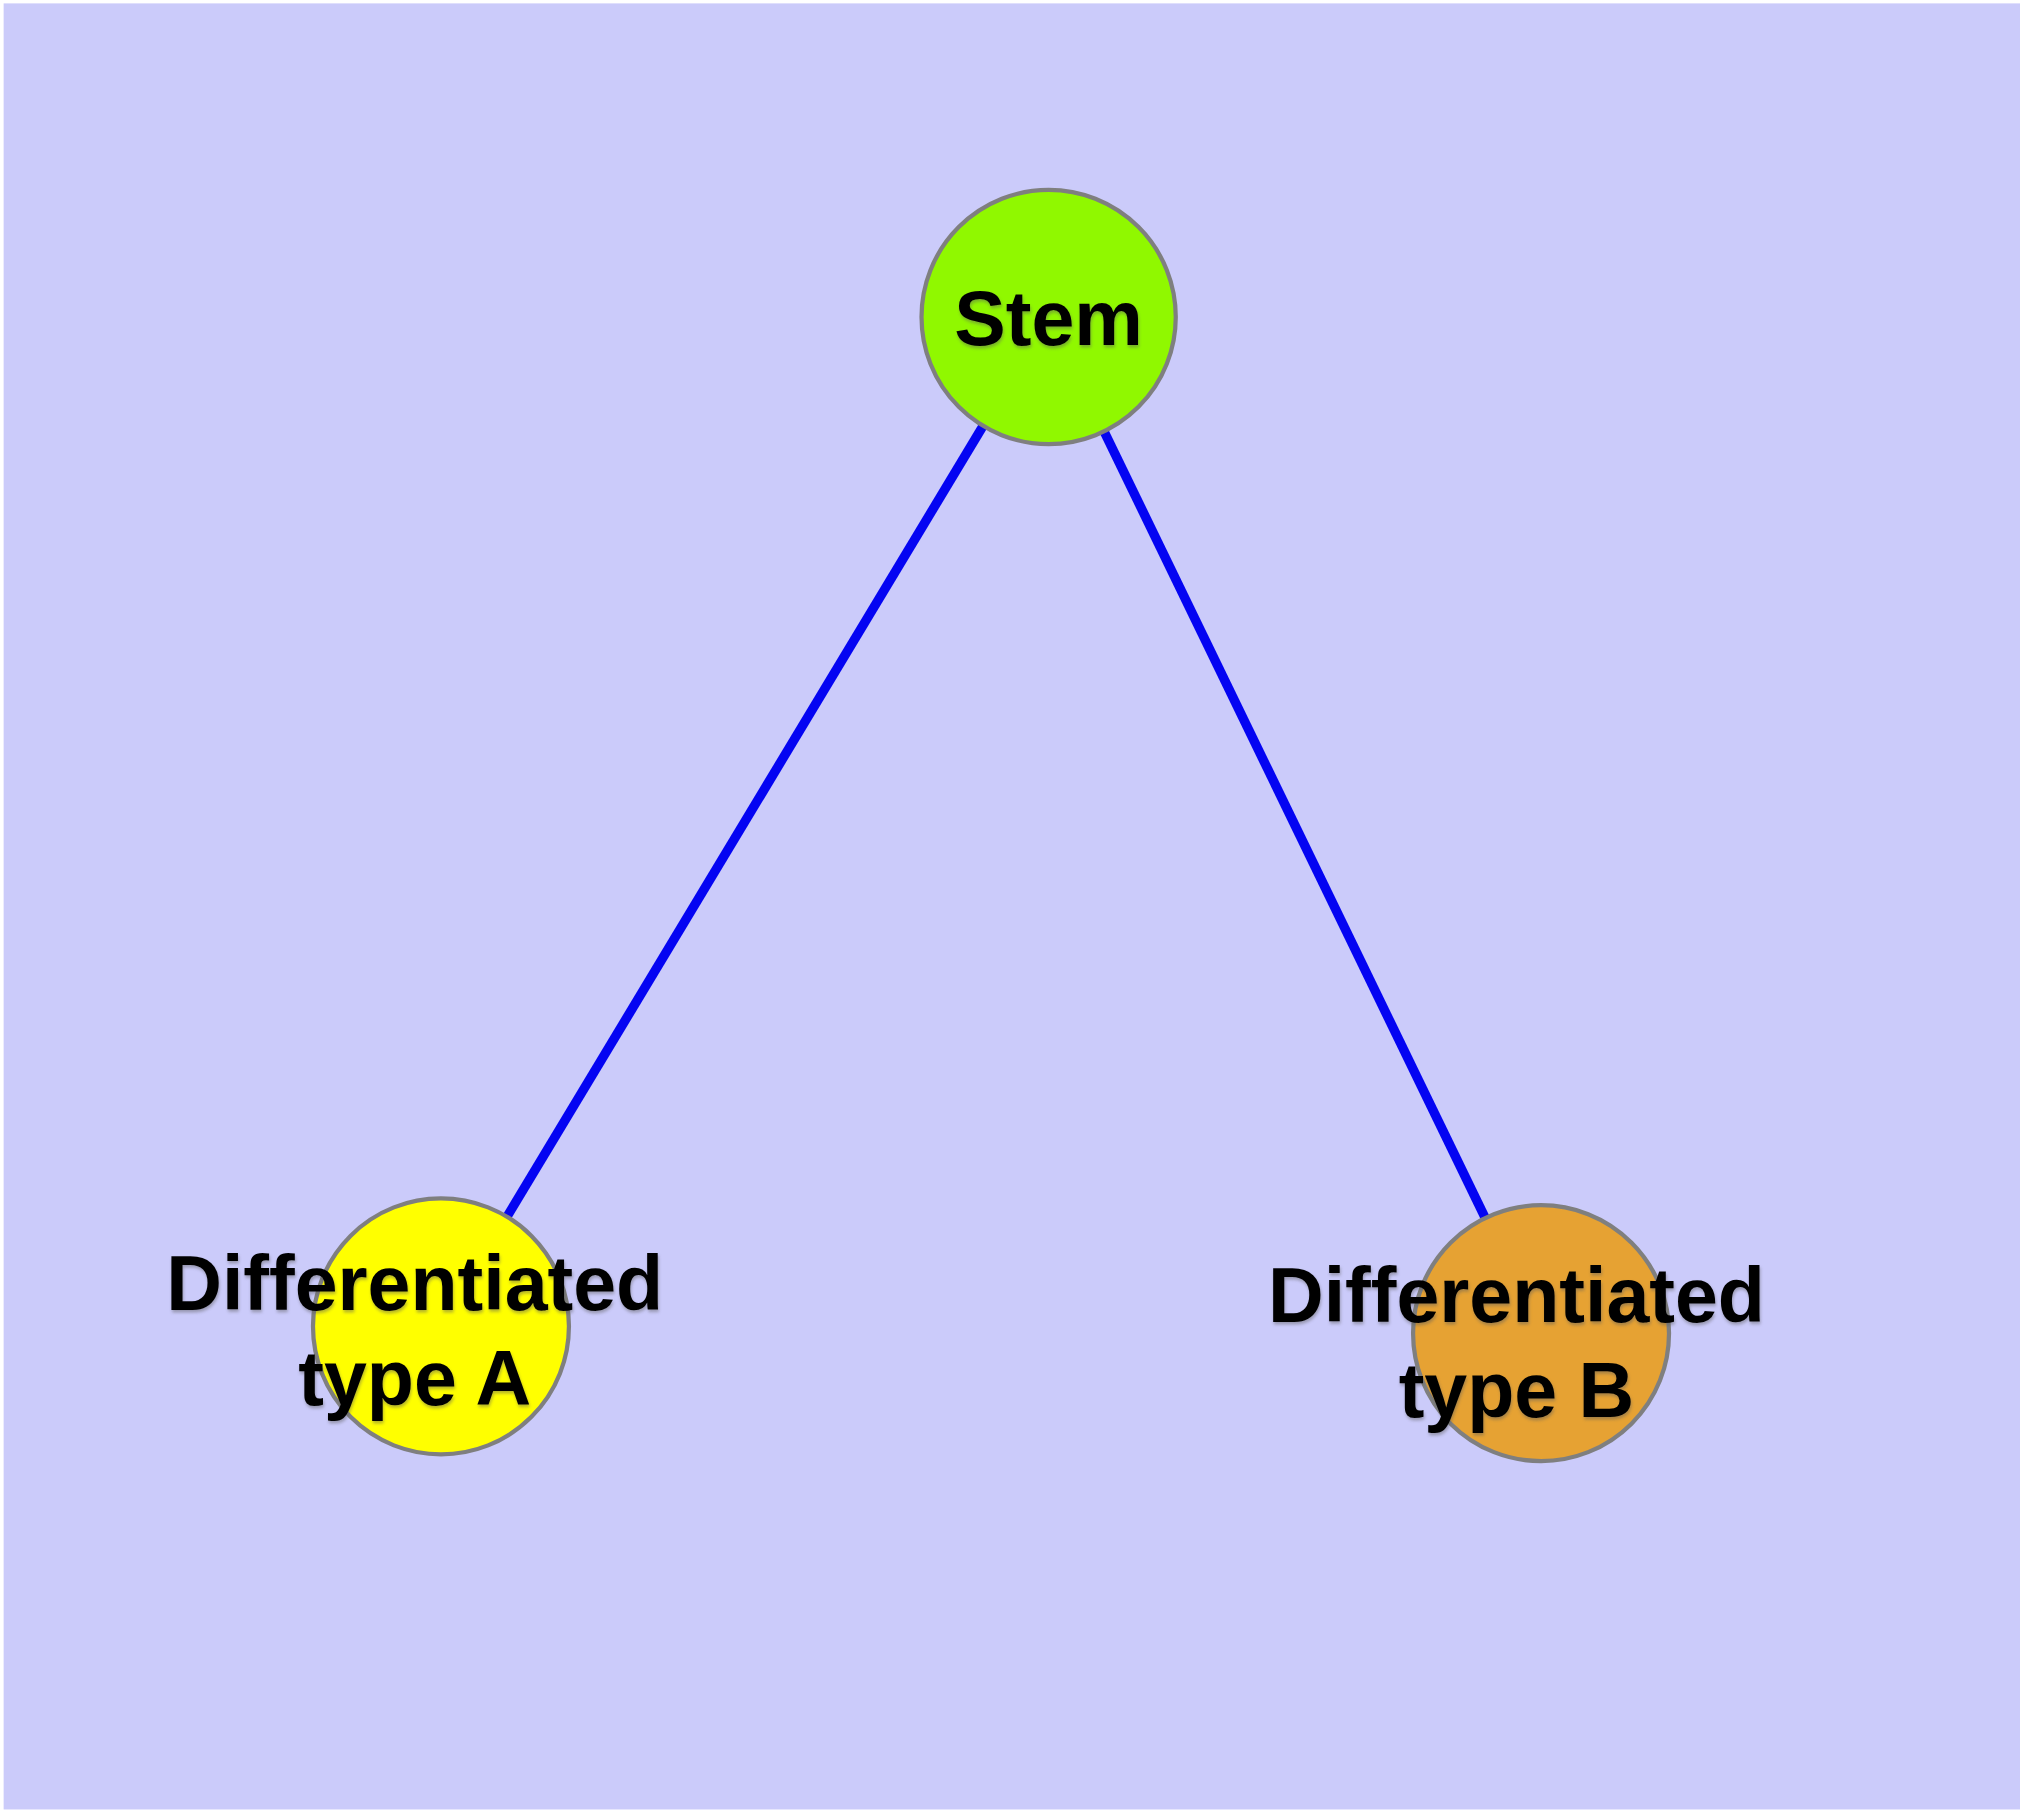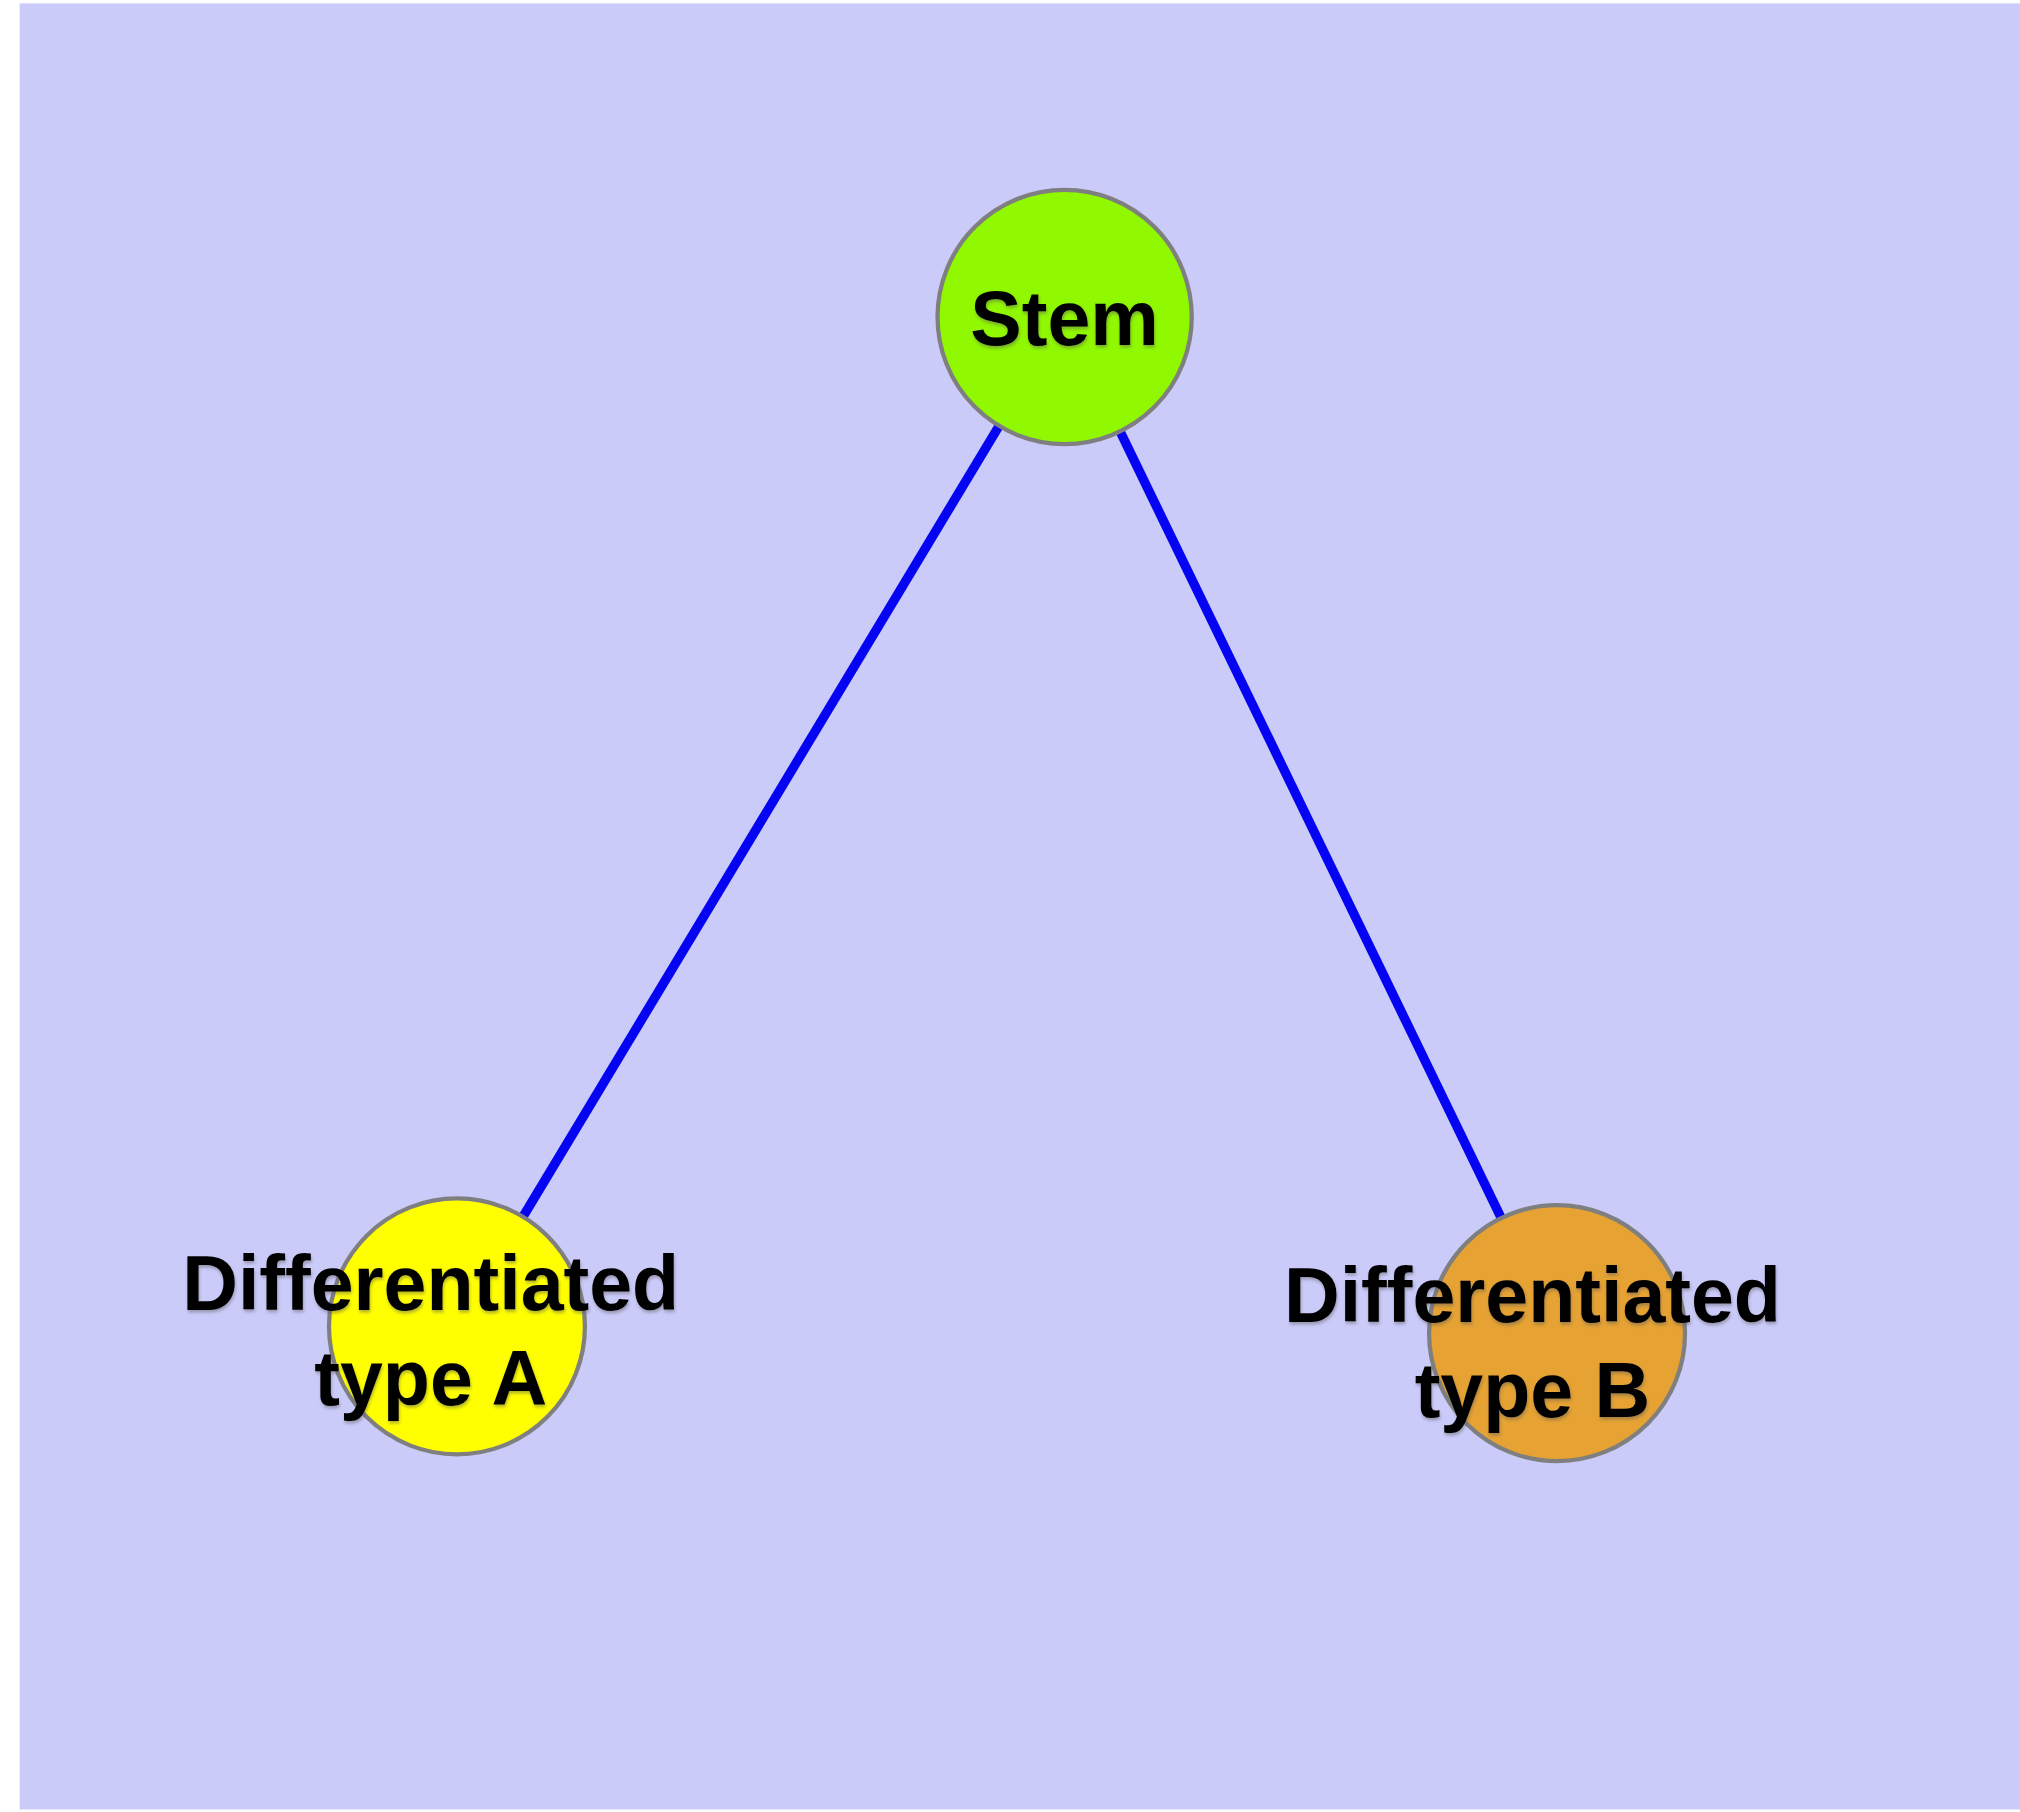--- a/index.html
+++ b/index.html
@@ -7,21 +7,20 @@
     padding: 0;
     background: #FFFFFF;
     width: 2021px;
     height: 1812px;
     font-family: "Liberation Sans", sans-serif;
   }
   .stage {
     position: relative;
     width: 1792px;
     height: 1812px;
-    margin-left: 16px;
   }
   svg { display: block; }
   .node-label {
     font-family: "Liberation Sans", sans-serif;
     font-weight: bold;
     font-size: 91px;
     text-anchor: middle;
     filter: drop-shadow(1px 3px 2px rgba(90,90,90,0.45));
   }
   .edge {

